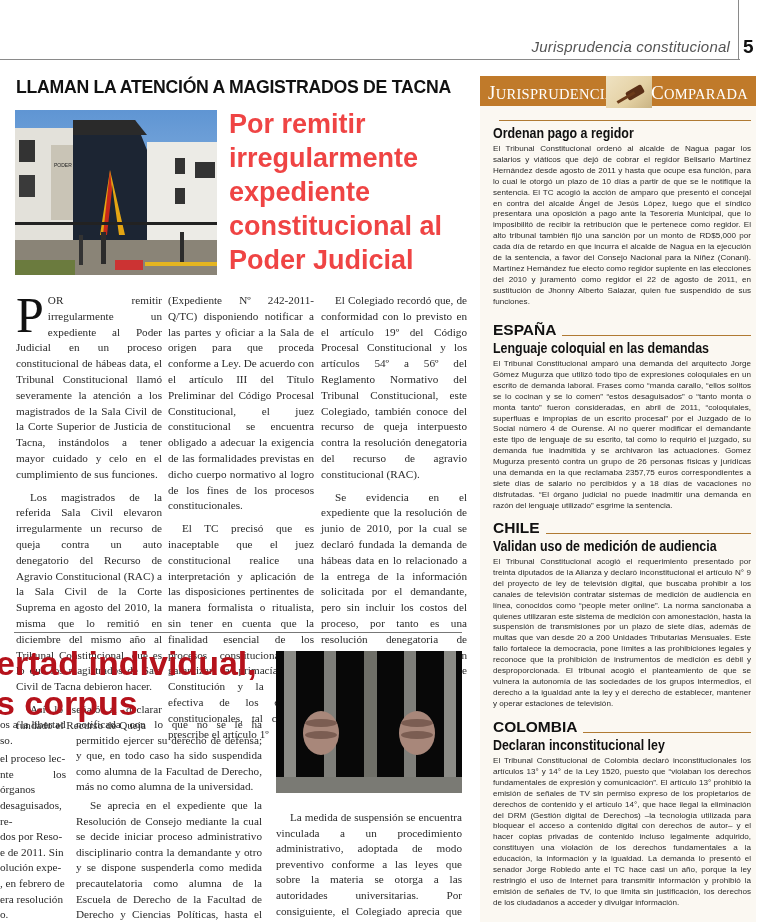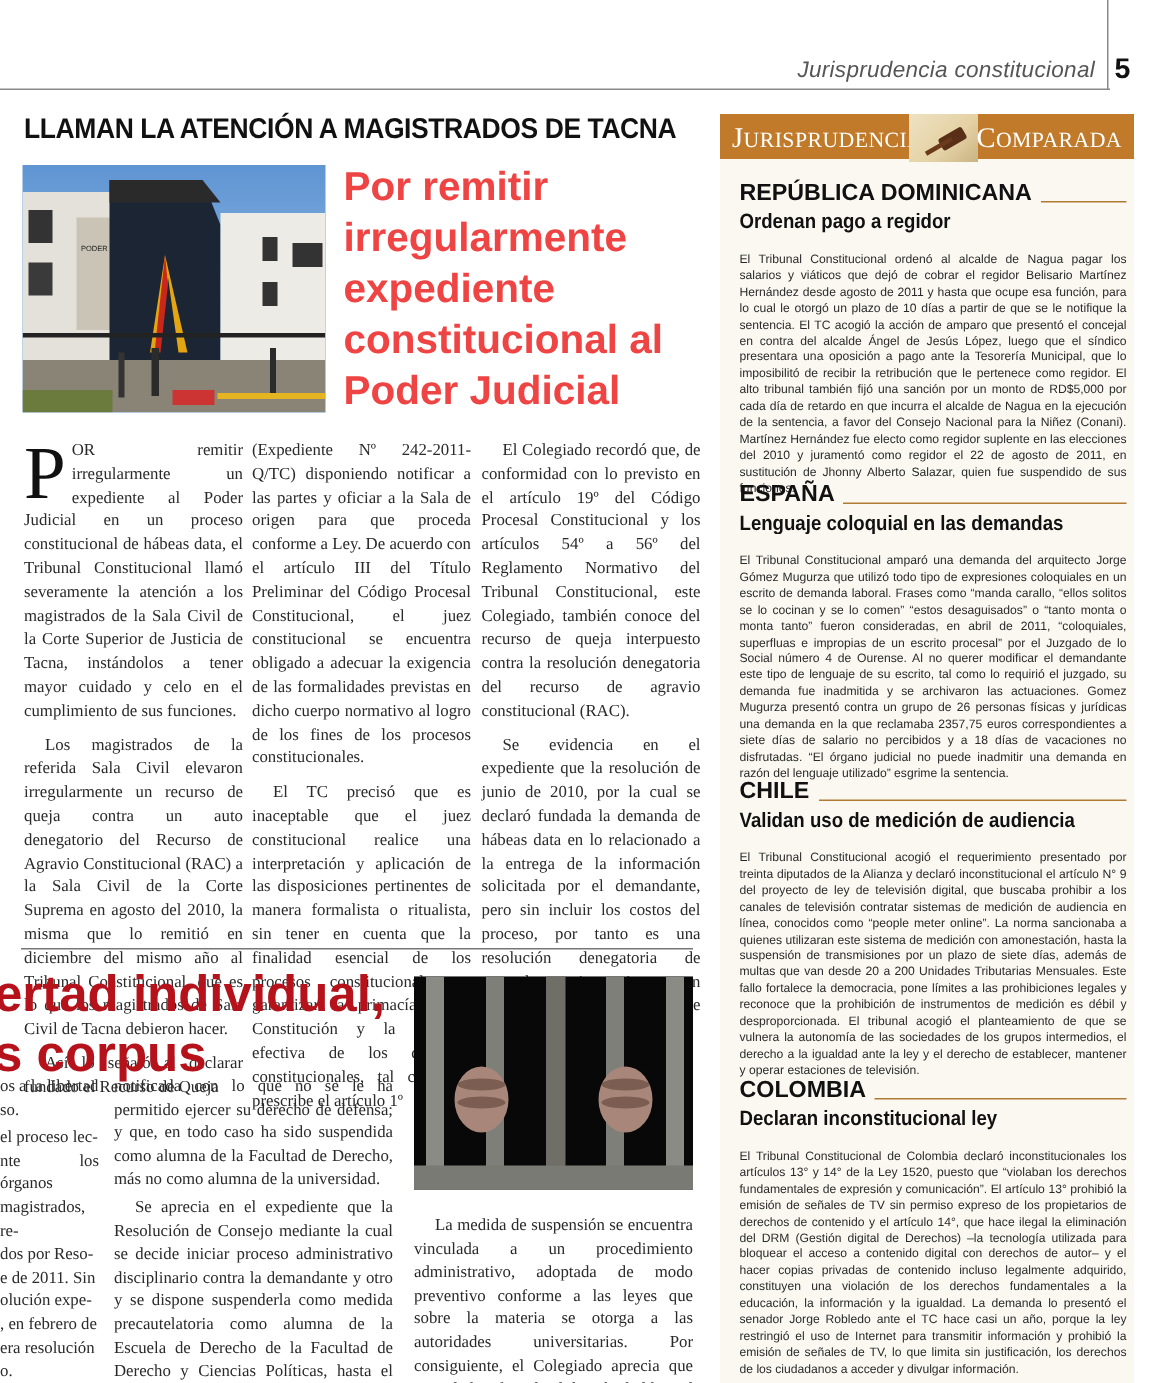--- a/index.html
+++ b/index.html
@@ -44,21 +44,21 @@
   .banner-right { position: absolute; right: 8px; top: 6px; font-family: "Liberation Serif", serif; color: #fff; font-size: 14.5px; letter-spacing: 0.3px; }
   .banner .big { font-size: 19px; }
   .banner-img { position: absolute; left: 126px; top: 0; width: 46px; height: 32px; background: linear-gradient(135deg, #efe2c2 0%, #e4d1a4 60%, #c9b383 100%); }
   .gavel-head { position: absolute; left: 20px; top: 12px; width: 18px; height: 9px; background: #5a2f17; border-radius: 2px; transform: rotate(-30deg); }
   .gavel-handle { position: absolute; left: 10px; top: 20px; width: 20px; height: 3px; background: #6a3a1a; transform: rotate(-30deg); }
 
   .sb-block { position: absolute; left: 13px; width: 258px; }
   .country { font-family: "Liberation Sans", sans-serif; font-weight: bold; font-size: 15.5px; color: #111; display: flex; align-items: flex-end; white-space: nowrap; }
   .country .line { flex: 1; height: 1px; background: #b07a33; margin: 0 0 3px 6px; }
   .sb-title { font-family: "Liberation Sans", sans-serif; font-weight: bold; font-size: 13.8px; color: #111; margin-top: 2px; transform: scaleX(0.9); transform-origin: left; white-space: nowrap; }
-  .sb-text { font-family: "Liberation Sans", sans-serif; font-size: 8.1px; line-height: 10.9px; color: #2a2a2a; text-align: justify; margin-top: 13px; }
+  .sb-text { font-family: "Liberation Sans", sans-serif; font-size: 8.1px; line-height: 10.9px; color: #2a2a2a; text-align: justify; margin-top: 3px; }
 </style>
 </head>
 <body>
 
 <div class="page-vline"></div>
 <div class="header-section">Jurisprudencia constitucional</div>
 <div class="header-page">5</div>
 <div class="header-rule"></div>
 
 <div class="kicker">LLAMAN LA ATENCIÓN A MAGISTRADOS DE TACNA</div>
@@ -135,21 +135,21 @@
     <ellipse cx="141" cy="84" rx="16" ry="4" fill="#7b5d52"></ellipse>
     <rect x="0" y="126" width="186" height="16" fill="#7a7a74"></rect>
   </svg>
 </div>
 
 <div class="b2col b2c1">
   <div>os a la libertad</div>
   <div>so.</div>
   <div style="margin-top:3px">el proceso lec-</div>
   <div>nte los órganos</div>
-  <div>magistrados, re-</div>
+  <div>desaguisados, re-</div>
   <div>dos por Reso-</div>
   <div>e de 2011. Sin</div>
   <div>olución expe-</div>
   <div>, en febrero de</div>
   <div>era resolución</div>
   <div>o.</div>
 
 </div>
 <div class="b2col b2c2">
   <p class="cont">notificada con lo que no se le ha permitido ejercer su derecho de defensa; y que, en todo caso ha sido suspendida como alumna de la Facultad de Derecho, más no como alumna de la universidad.</p>
@@ -164,21 +164,20 @@
     <div class="banner-left"><span class="big">J</span><span id="bl-rest">URISPRUDENCIA</span></div>
     <div class="banner-img">
       <div class="gavel-head"></div>
       <div class="gavel-handle"></div>
     </div>
     <div class="banner-right"><span class="big">C</span><span id="br-rest">OMPARADA</span></div>
   </div>
 
   <div class="sb-block" style="top:44px">
     <div class="country">
-        <span>REPÚBLICA DOMINICANA</span>
         <span class="line"></span>
       </div>
     <div class="sb-title">Ordenan pago a regidor</div>
     <div class="sb-text">El Tribunal Constitucional ordenó al alcalde de Nagua pagar los salarios y viáticos que dejó de cobrar el regidor Belisario Martínez Hernández desde agosto de 2011 y hasta que ocupe esa función, para lo cual le otorgó un plazo de 10 días a partir de que se le notifique la sentencia. El TC acogió la acción de amparo que presentó el concejal en contra del alcalde Ángel de Jesús López, luego que el síndico presentara una oposición a pago ante la Tesorería Municipal, que lo imposibilitó de recibir la retribución que le pertenece como regidor. El alto tribunal también fijó una sanción por un monto de RD$5,000 por cada día de retardo en que incurra el alcalde de Nagua en la ejecución de la sentencia, a favor del Consejo Nacional para la Niñez (Conani). Martínez Hernández fue electo como regidor suplente en las elecciones del 2010 y juramentó como regidor el 22 de agosto de 2011, en sustitución de Jhonny Alberto Salazar, quien fue suspendido de sus funciones.</div>
   </div>
 
   <div class="sb-block" style="top:245px">
     <div class="country">
         <span>ESPAÑA</span>
         <span class="line"></span>

